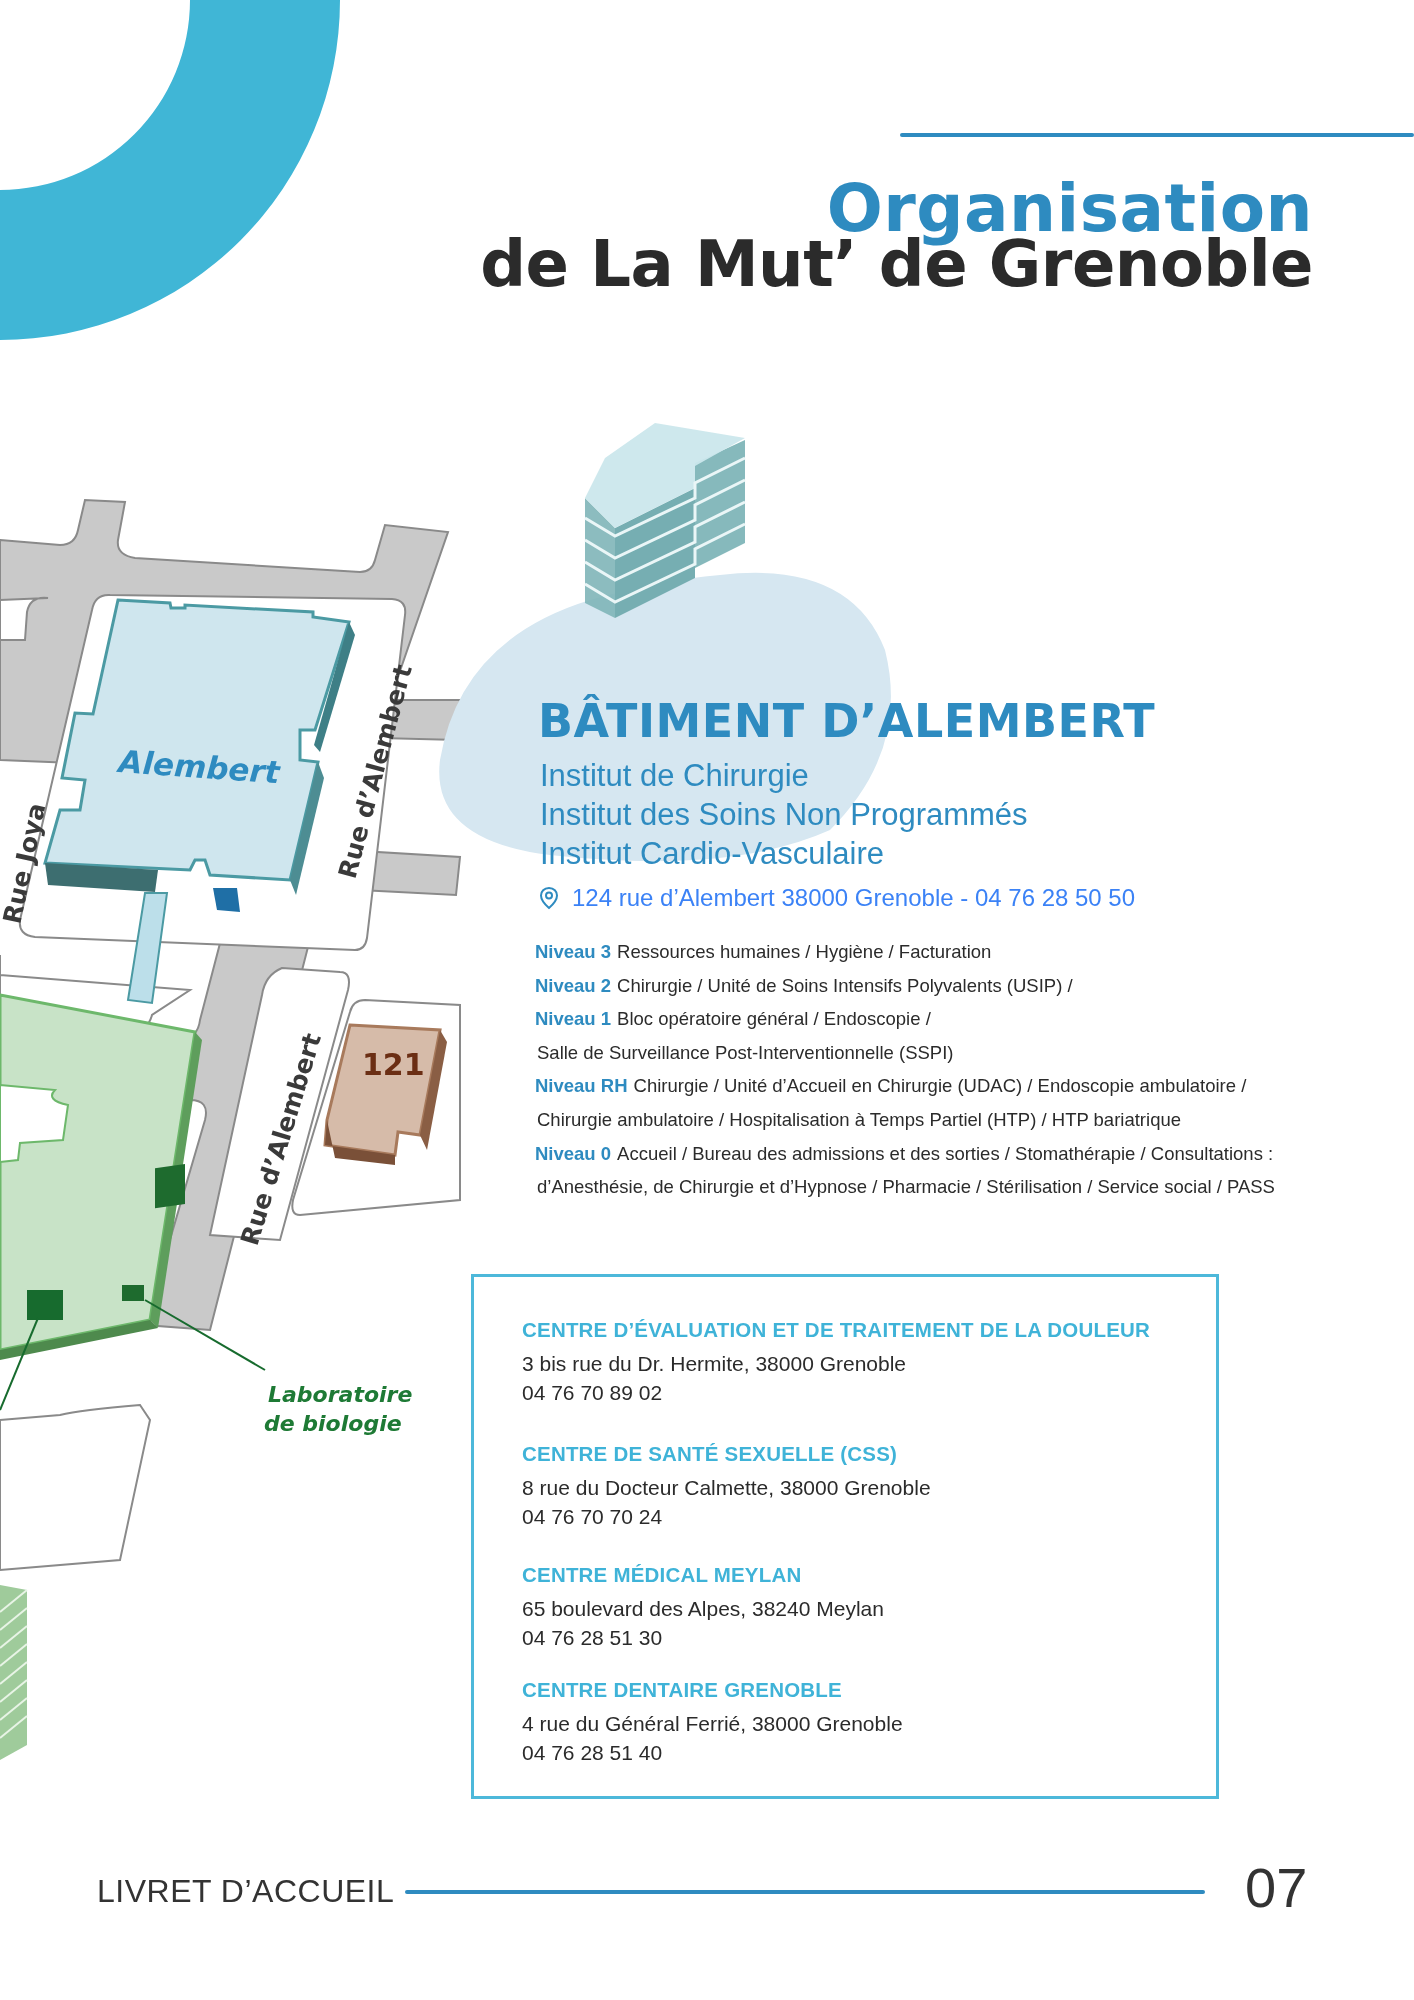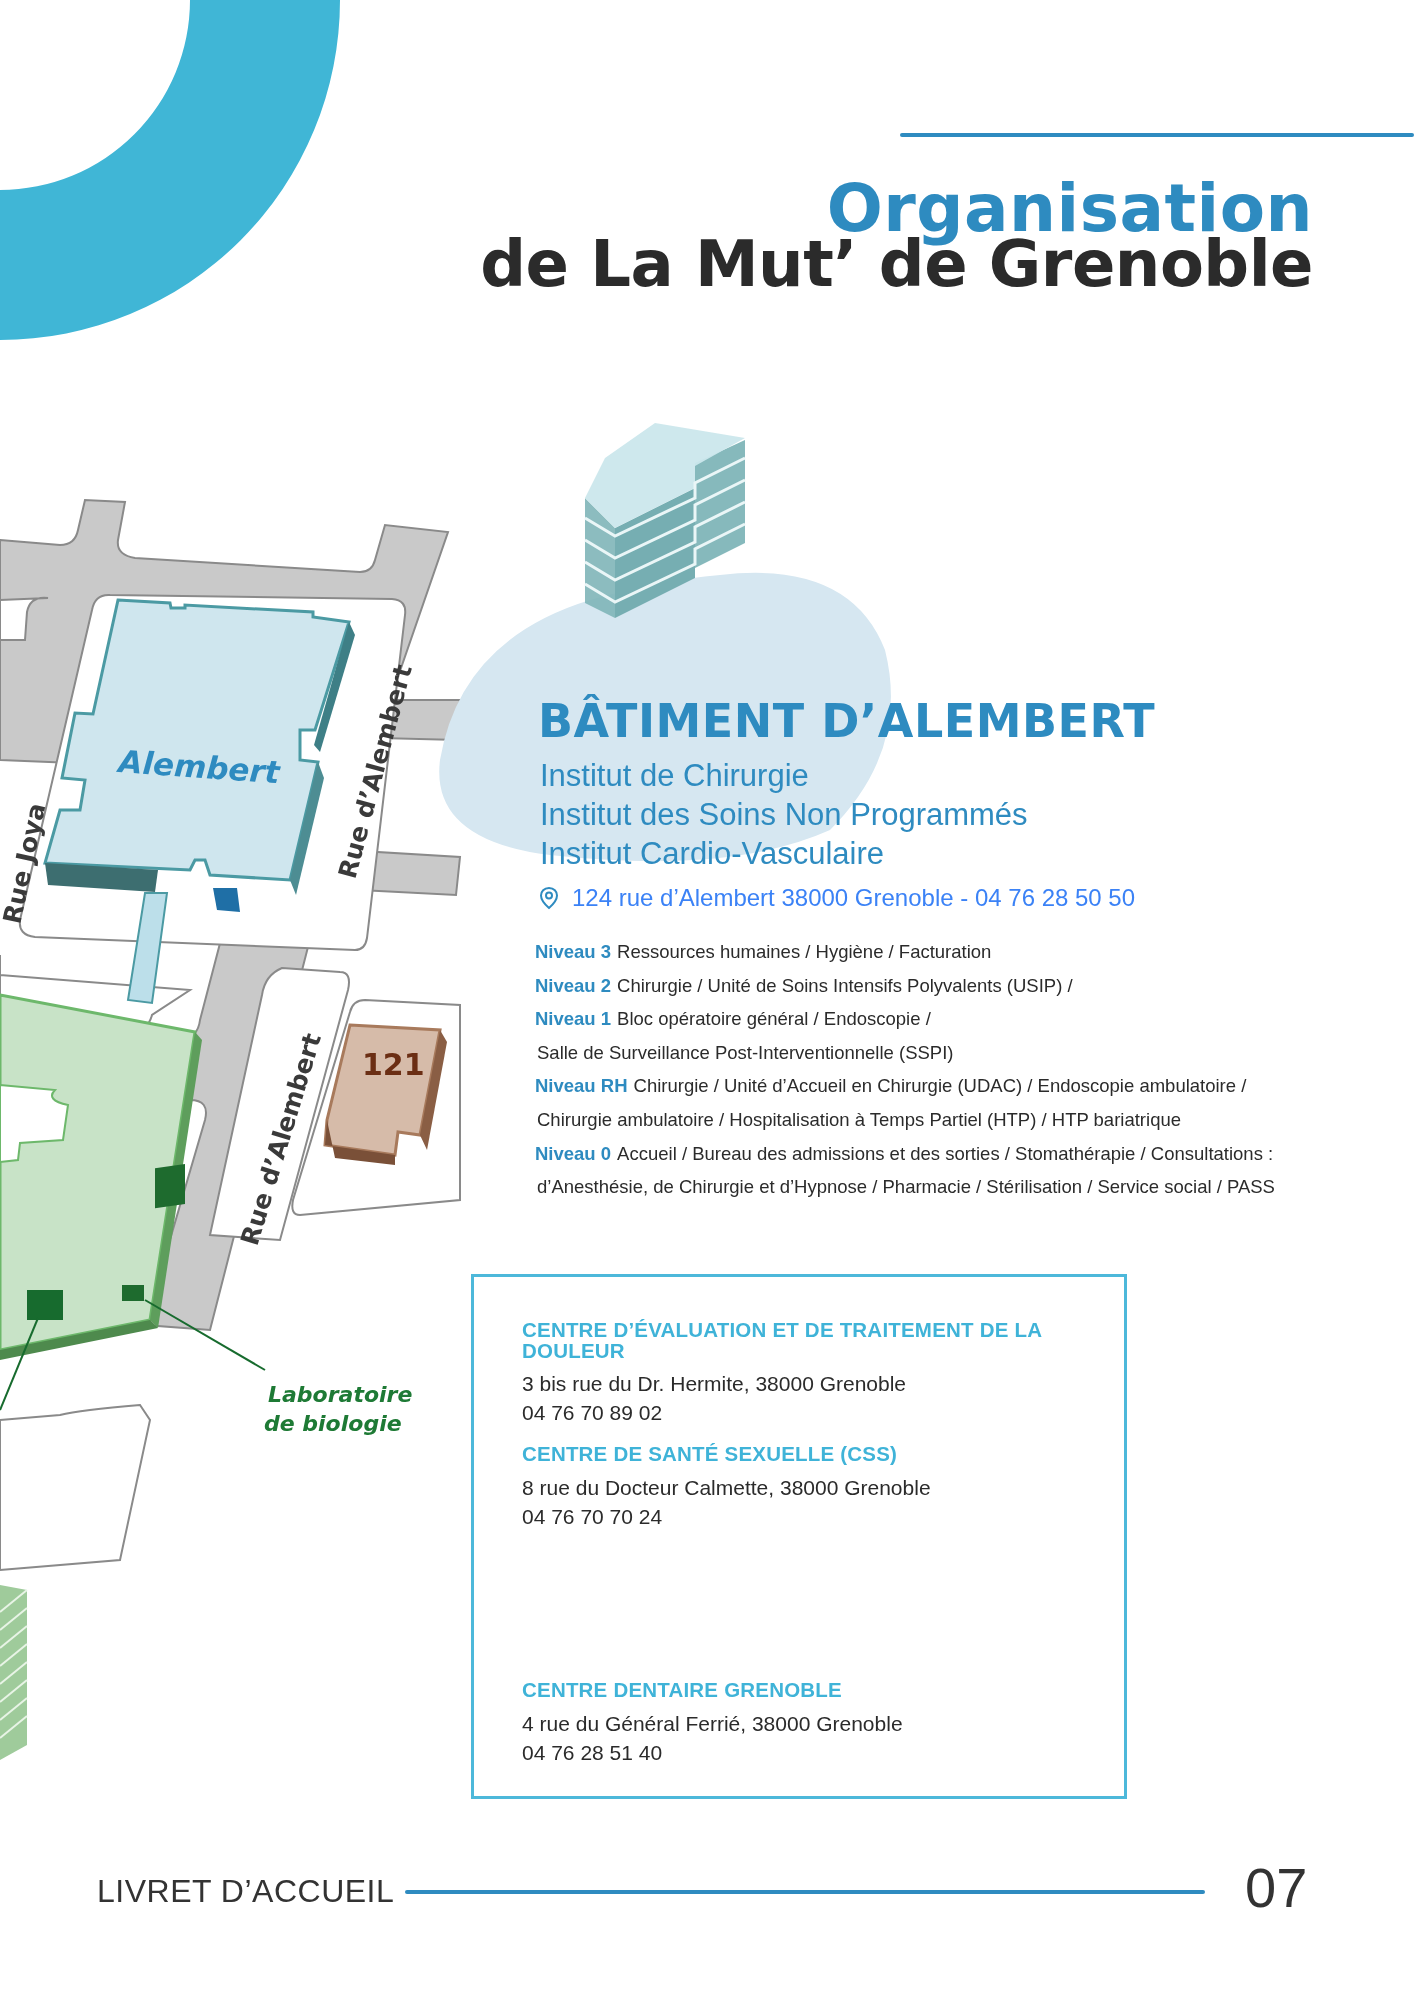--- a/index.html
+++ b/index.html
@@ -14,21 +14,21 @@
   #tower{left:545px;top:418px;width:225px;height:212px;}
   #bat-heading{left:538px;top:698px;font-size:46px;font-weight:bold;color:#2E8BC0;font-family:"DejaVu Sans",sans-serif;line-height:1;letter-spacing:0.5px;}
   .inst{left:540px;font-size:31px;color:#2E8BC0;line-height:1;}
   #inst-0{top:760px;text-align:right;} #inst-1{top:799px;} #inst-2{top:838px;}
   #addr{left:538px;top:884px;font-size:24px;color:#3b82f6;display:flex;align-items:center;gap:12px;}
   #addr svg{width:22px;height:24px;}
   #levels{left:535px;top:935px;width:860px;}
   .lv{font-size:18.5px;line-height:33.6px;color:#2b2b2b;white-space:nowrap;}
   .lv .lbl{color:#2E8BC0;font-weight:bold;margin-right:6px;}
   .lv.cont{padding-left:2px;}
-  #box{left:471px;top:1274px;width:656px;height:525px;border:3px solid #4DB8DA;box-sizing:border-box;}
+  #box{left:471px;top:1274px;width:748px;height:525px;border:3px solid #4DB8DA;box-sizing:border-box;}
   .centre{position:absolute;left:48px;}
   .centre .h{font-size:20.5px;font-weight:bold;color:#3FB3D8;line-height:1;margin-bottom:8px;letter-spacing:0.2px;}
   .centre .t{font-size:21px;color:#2b2b2b;line-height:29px;}
   #footer-label{left:97px;top:1873px;font-size:32px;color:#333;letter-spacing:0.5px;}
   #footer-rule{left:405px;top:1890px;width:800px;height:4px;background:#2E8BC0;border-radius:2px;}
   #page-num{left:1245px;top:1860px;font-size:56px;color:#333;font-weight:normal;line-height:1;}
 </style>
 </head>
 <body>
 
@@ -153,20 +153,25 @@
   <div class="centre" style="top:43px;">
     <div class="h">CENTRE D’ÉVALUATION  ET DE TRAITEMENT DE LA DOULEUR</div>
     <div class="t">3 bis rue du Dr. Hermite, 38000 Grenoble</div>
     <div class="t">04 76 70 89 02</div>
   </div>
   <div class="centre" style="top:167px;">
     <div class="h">CENTRE DE SANTÉ SEXUELLE (CSS)</div>
     <div class="t">8 rue du Docteur Calmette, 38000 Grenoble</div>
     <div class="t">04 76 70 70 24</div>
   </div>
+  <div class="centre" style="top:288px;">
+    <div class="h">CENTRE MÉDICAL MEYLAN</div>
+    <div class="t">65 boulevard des Alpes, 38240 Meylan</div>
+    <div class="t">04 76 28 51 30</div>
+  </div>
   <div class="centre" style="top:403px;">
     <div class="h">CENTRE DENTAIRE GRENOBLE</div>
     <div class="t">4 rue du Général Ferrié, 38000 Grenoble</div>
     <div class="t">04 76 28 51 40</div>
   </div>
 </div>
 
 <div id="footer-label" class="abs">LIVRET D’ACCUEIL</div>
 <div id="footer-rule" class="abs"></div>
 <div id="page-num" class="abs">07</div>

